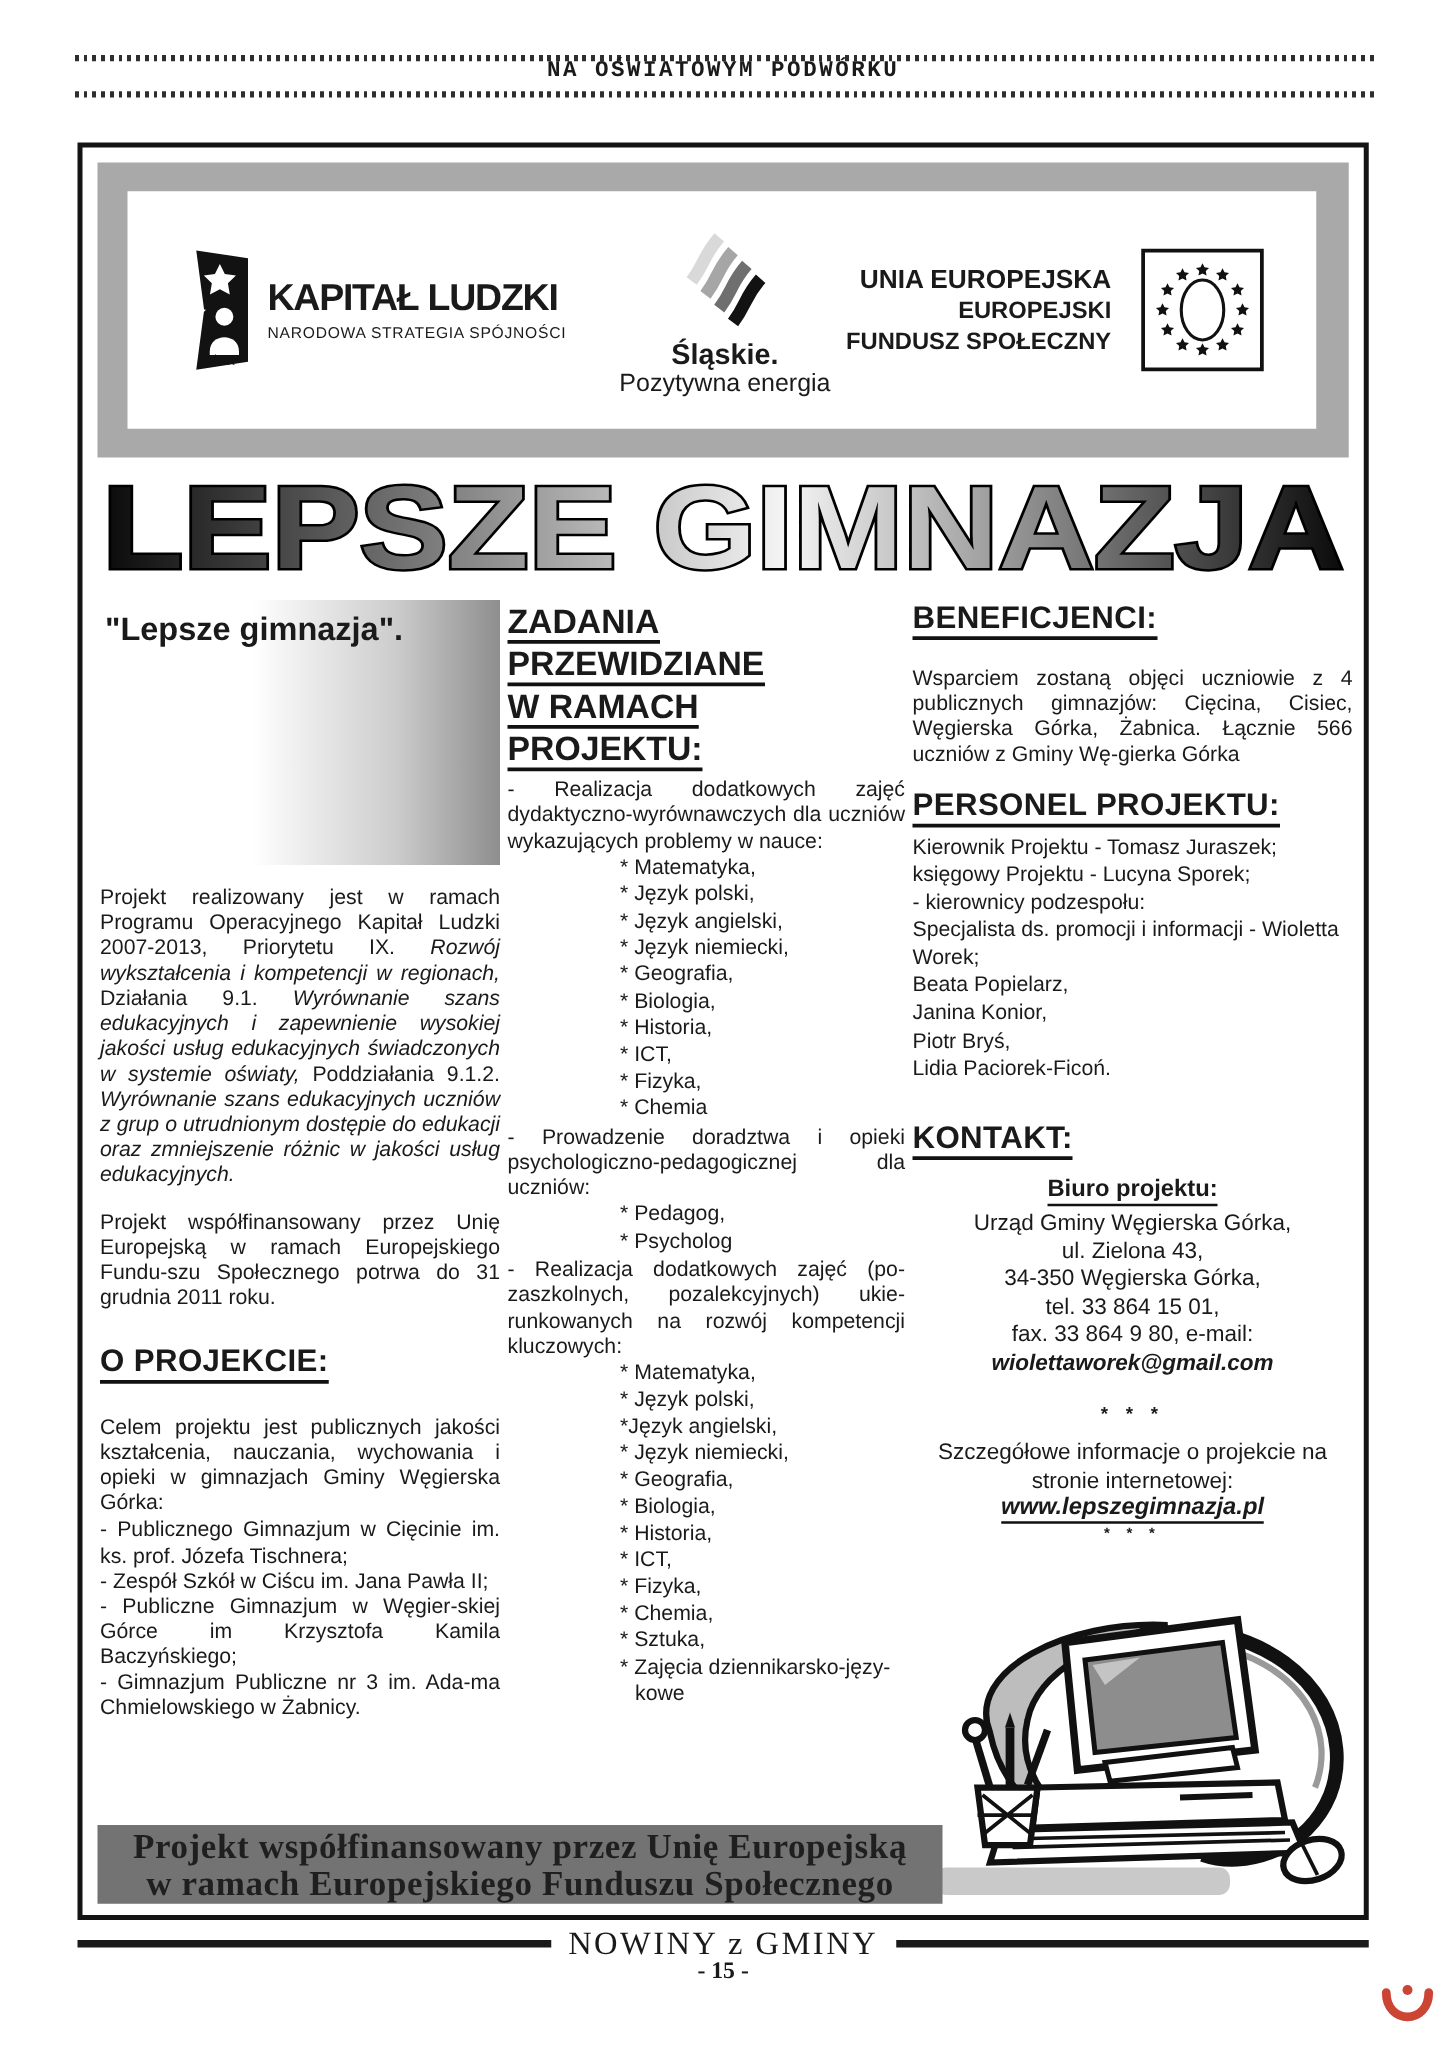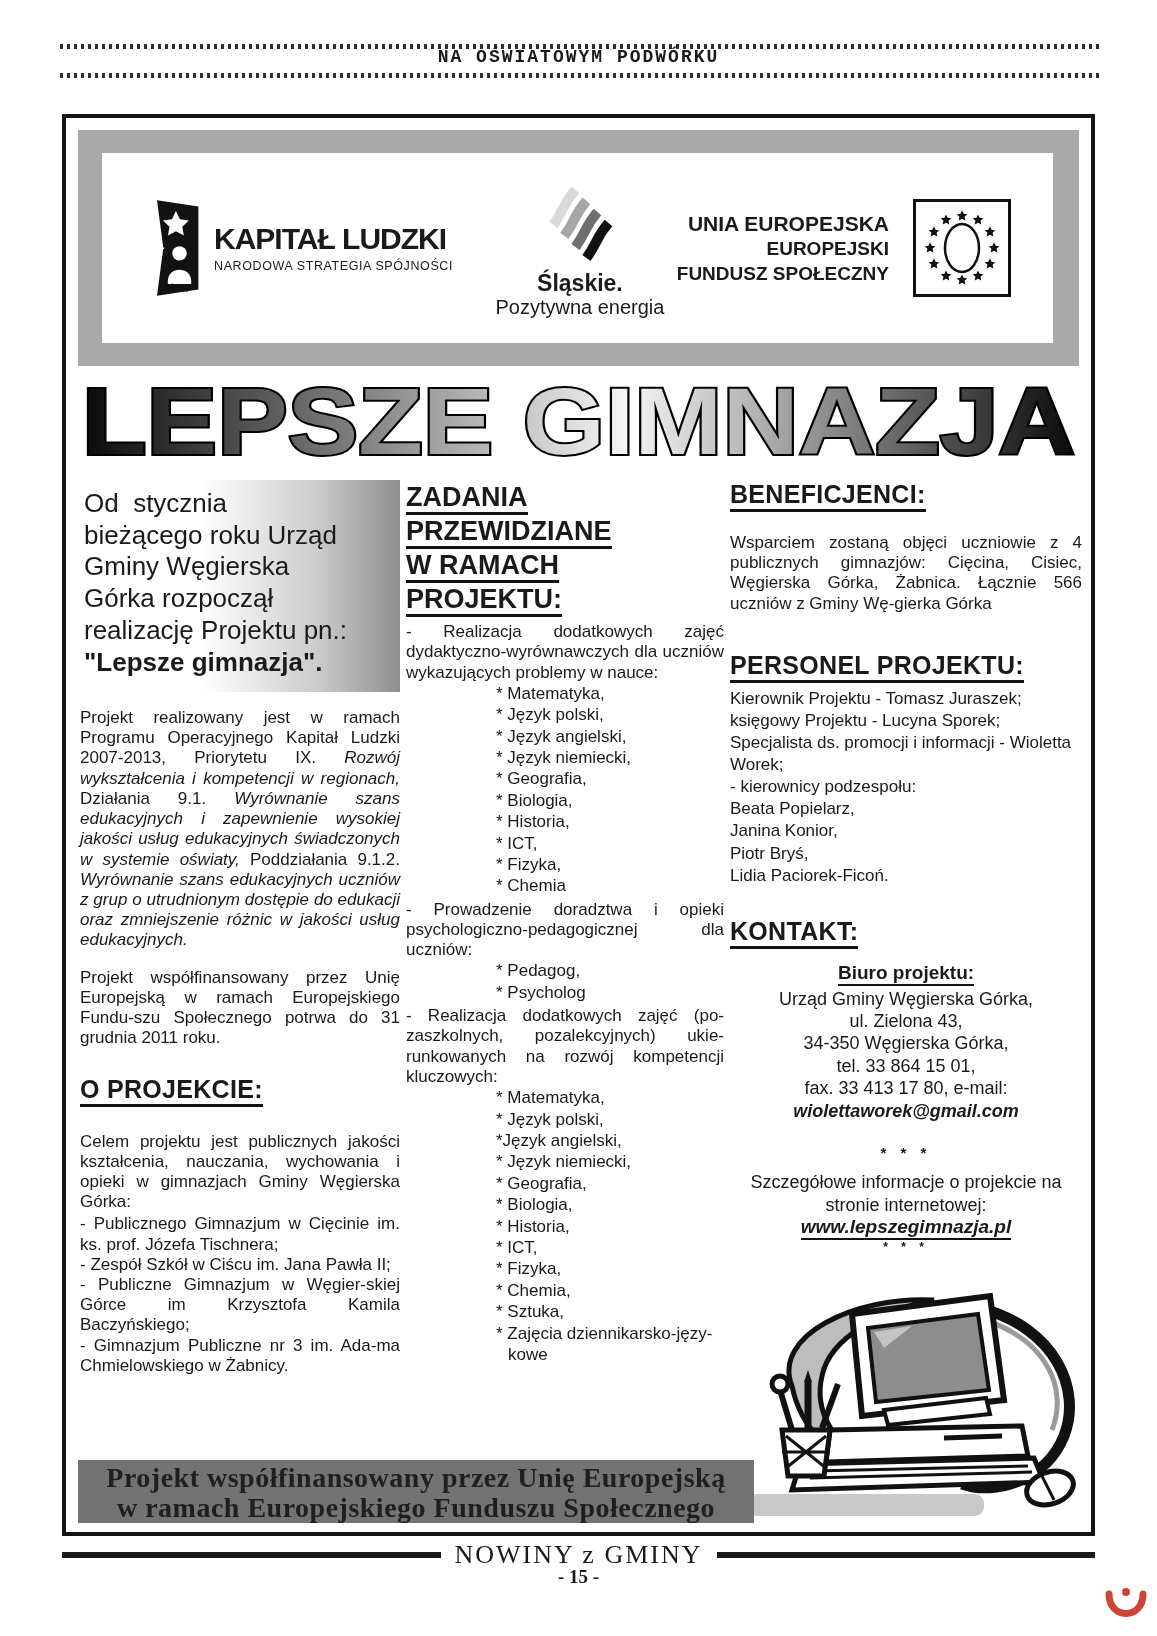--- a/index.html
+++ b/index.html
@@ -149,26 +149,21 @@
           <stop offset="0" stop-color="#0a0a0a"></stop>
           <stop offset="0.55" stop-color="#f5f5f5"></stop>
           <stop offset="1" stop-color="#0a0a0a"></stop>
         </linearGradient>
       </defs>
       <text x="505" y="84" text-anchor="middle" font-family="Liberation Sans, sans-serif" font-weight="bold" font-size="94" textLength="990" lengthAdjust="spacingAndGlyphs" fill="url(#tg)" stroke="#000" stroke-width="4" paint-order="stroke">LEPSZE GIMNAZJA</text>
     </svg>
   </div>
 
   <div class="col col-left">
-    <div class="introbox"><span>Od  stycznia
-bieżącego roku Urząd
-Gminy Węgierska
-Górka rozpoczął
-realizację Projektu pn.:
-</span><b>"Lepsze gimnazja".</b></div>
+    <div class="introbox"><b>"Lepsze gimnazja".</b></div>
 
     <div class="p" style="margin-top:16px"><span>Projekt realizowany jest w ramach Programu Operacyjnego Kapitał Ludzki 2007-2013, Priorytetu IX. </span><span class="it">Rozwój wykształcenia i kompetencji w regionach,</span><span> Działania 9.1. </span><span class="it">Wyrównanie szans edukacyjnych i zapewnienie wysokiej jakości usług edukacyjnych świadczonych w systemie oświaty,</span><span> Poddziałania 9.1.2. </span><span class="it">Wyrównanie szans edukacyjnych uczniów z grup o utrudnionym dostępie do edukacji oraz zmniejszenie różnic w jakości usług edukacyjnych.</span></div>
 
     <div class="p" style="margin-top:17px">Projekt współfinansowany przez Unię Europejską w ramach Europejskiego Fundu-szu Społecznego potrwa do 31 grudnia 2011 roku.</div>
 
     <div class="h2" style="margin-top:26px"><span>O  PROJEKCIE:</span></div>
 
     <div class="p" style="margin-top:28px">Celem projektu jest publicznych jakości kształcenia, nauczania, wychowania i opieki w gimnazjach Gminy Węgierska Górka:</div>
 
     <div style="margin-top:2px">
@@ -226,44 +221,44 @@
         <div class="sli">* Chemia,</div>
         <div class="sli">* Sztuka,</div>
         <div class="sli">* Zajęcia dziennikarsko-języ-kowe</div>
       </div>
   </div>
 
   <div class="col col-right">
     <div class="h2"><span>BENEFICJENCI:</span></div>
     <div class="p" style="margin-top:24px">Wsparciem zostaną objęci uczniowie z 4 publicznych gimnazjów: Cięcina, Cisiec, Węgierska Górka, Żabnica. Łącznie 566 uczniów z Gminy Wę-gierka Górka</div>
 
-    <div class="h2" style="margin-top:37px"><span>PERSONEL PROJEKTU:</span></div>
+    <div class="h2" style="margin-top:16px"><span>PERSONEL PROJEKTU:</span></div>
     <div style="margin-top:8px">
 
     <div class="pl">Kierownik Projektu - Tomasz Juraszek;</div>
         <div class="pl">księgowy Projektu - Lucyna Sporek;</div>
+        <div class="pl">- kierownicy podzespołu:</div>
         <div class="pl">Specjalista ds. promocji i informacji - Wioletta Worek;</div>
-        <div class="pl">- kierownicy podzespołu:</div>
         <div class="pl">Beata Popielarz,</div>
         <div class="pl">Janina Konior,</div>
         <div class="pl">Piotr Bryś,</div>
         <div class="pl">Lidia Paciorek-Ficoń.</div>
       </div>
 
     <div class="h2" style="margin-top:30px"><span>KONTAKT:</span></div>
 
     <div class="rc-center" style="margin-top:16px">
       <div class="biuro"><span>Biuro projektu:</span></div>
       <div style="margin-top:4px">
 
       <div class="addr">Urząd Gminy Węgierska Górka,</div>
           <div class="addr">ul. Zielona 43,</div>
           <div class="addr">34-350 Węgierska Górka,</div>
           <div class="addr">tel. 33 864 15 01,</div>
-          <div class="addr">fax. 33 413 17 80, e-mail:</div>
+          <div class="addr">fax. 33 864 9 80, e-mail:</div>
         </div>
       <div class="email">wiolettaworek@gmail.com</div>
       <div class="stars" style="margin-top:22px">* * *</div>
       <div class="info" style="margin-top:10px">Szczegółowe informacje o projekcie na stronie internetowej:</div>
       <div class="website"><span>www.lepszegimnazja.pl</span></div>
       <div class="stars" style="margin-top:2px;font-size:12px">* * *</div>
     </div>
   </div>
 
   <svg class="computer" viewBox="0 0 352 246">

